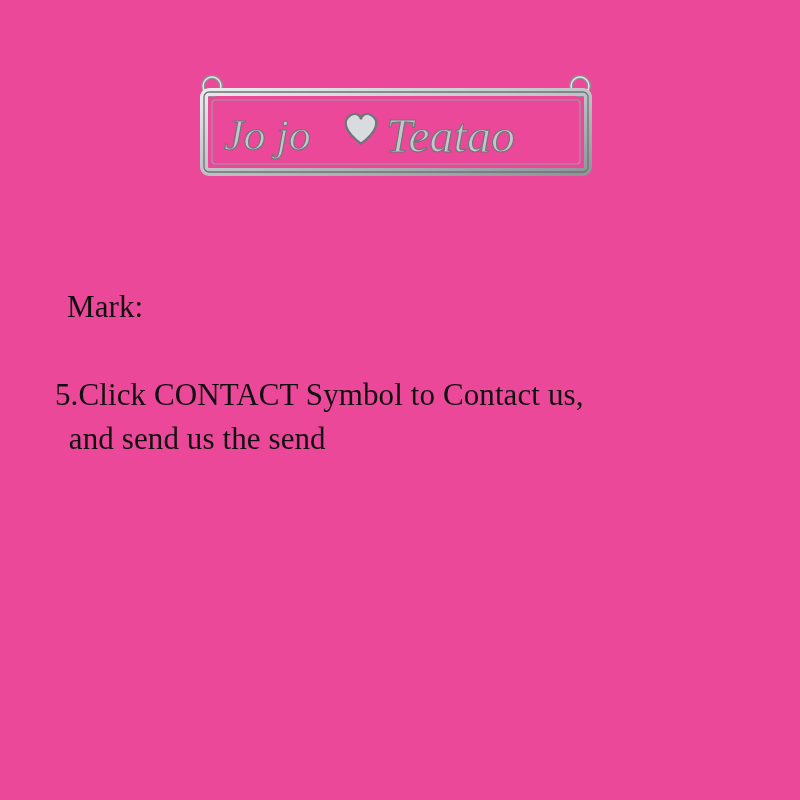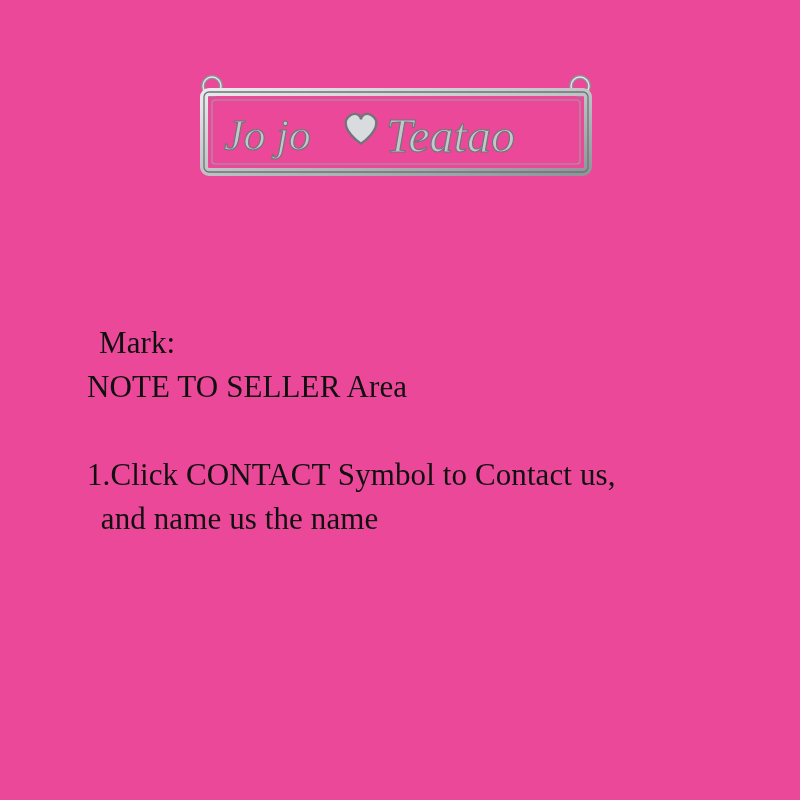--- a/index.html
+++ b/index.html
@@ -32,24 +32,23 @@
     height: 120px;
   }
   .pendant-svg { display: block; }
 
   
   .notes {
     position: absolute;
     left: 0;
     top: 285px;
     width: 800px;
-    padding: 0 87px;
+    padding: 0 55px;
     box-sizing: border-box;
     color: #111111;
-    margin-top: 36px;
   }
   .note-line {
     font-family: "Liberation Serif", serif;
     font-size: 31px;
     line-height: 44px;
     color: #101010;
     white-space: pre;
     letter-spacing: 0.1px;
   }
   .note-mark { margin-left: 12px; }
@@ -97,19 +96,18 @@
           <path d="M20,34 C4,22 2,12 10,7 C16,3.2 20,8 20,11 C20,8 24,3.2 30,7 C38,12 36,22 20,34 Z" fill="#d9dcde" stroke="#70757a" stroke-width="2.2"></path>
         </g>
 
         <text x="196" y="80" font-family="Liberation Serif, serif" font-size="48" font-style="italic" fill="#c3c7ca" stroke="#70757a" stroke-width="1.2">Teatao</text>
       </svg>
     </div>
   </div>
 
   <div class="notes">
     <div class="note-line note-mark">Mark:</div>
-    <div class="note-line">NOTE TO SELLER Area</div>
     <div class="note-gap"></div>
-    <div class="note-line">1.Click CONTACT Symbol to Contact us,</div>
-    <div class="note-line note-indent"> and name us the name</div>
+    <div class="note-line">5.Click CONTACT Symbol to Contact us,</div>
+    <div class="note-line note-indent"> and send us the send</div>
   </div>
 
 </div>
 
 </body></html>

